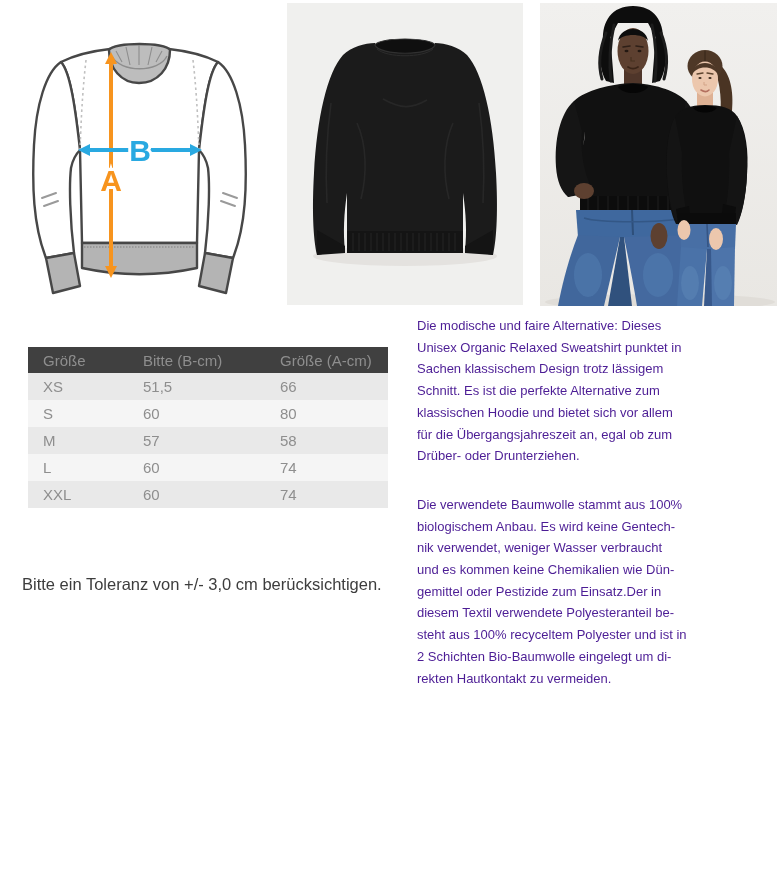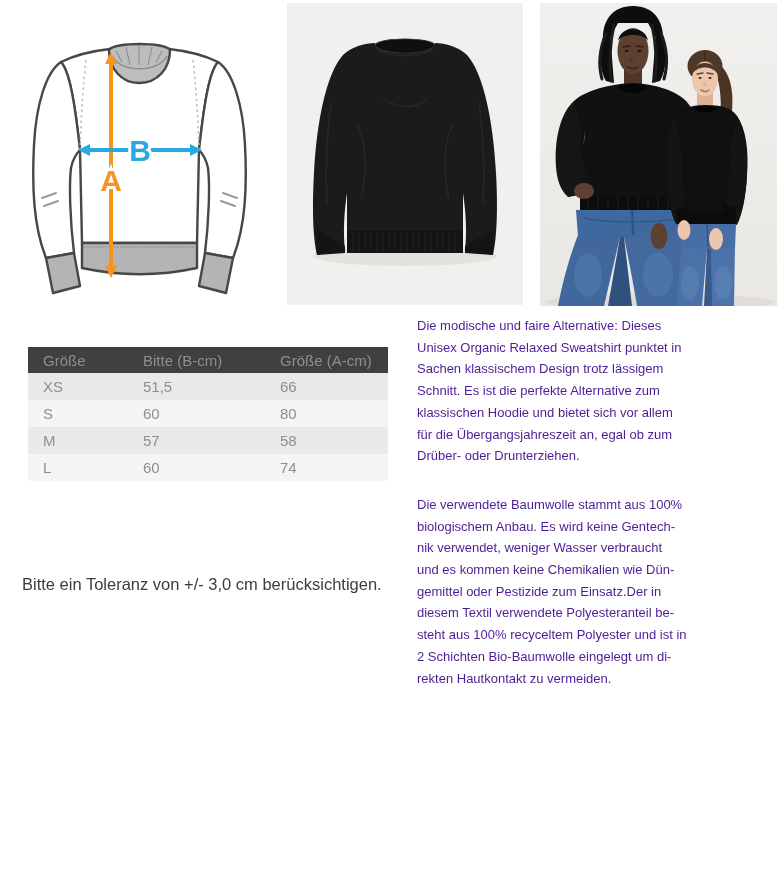--- a/index.html
+++ b/index.html
@@ -255,20 +255,25 @@
       <td>60</td>
       <td>80</td>
     </tr>
     <tr>
       <td>M</td>
       <td>57</td>
       <td>58</td>
     </tr>
     <tr>
       <td>L</td>
+      <td>60</td>
+      <td>74</td>
+    </tr>
+    <tr>
+      <td>XXL</td>
       <td>60</td>
       <td>74</td>
     </tr>
   </tbody>
 </table>
 
 <div class="tolerance">Bitte ein Toleranz von +/- 3,0 cm berücksichtigen.</div>
 
 <div class="description">
   <p>Die modische und faire Alternative: Dieses

